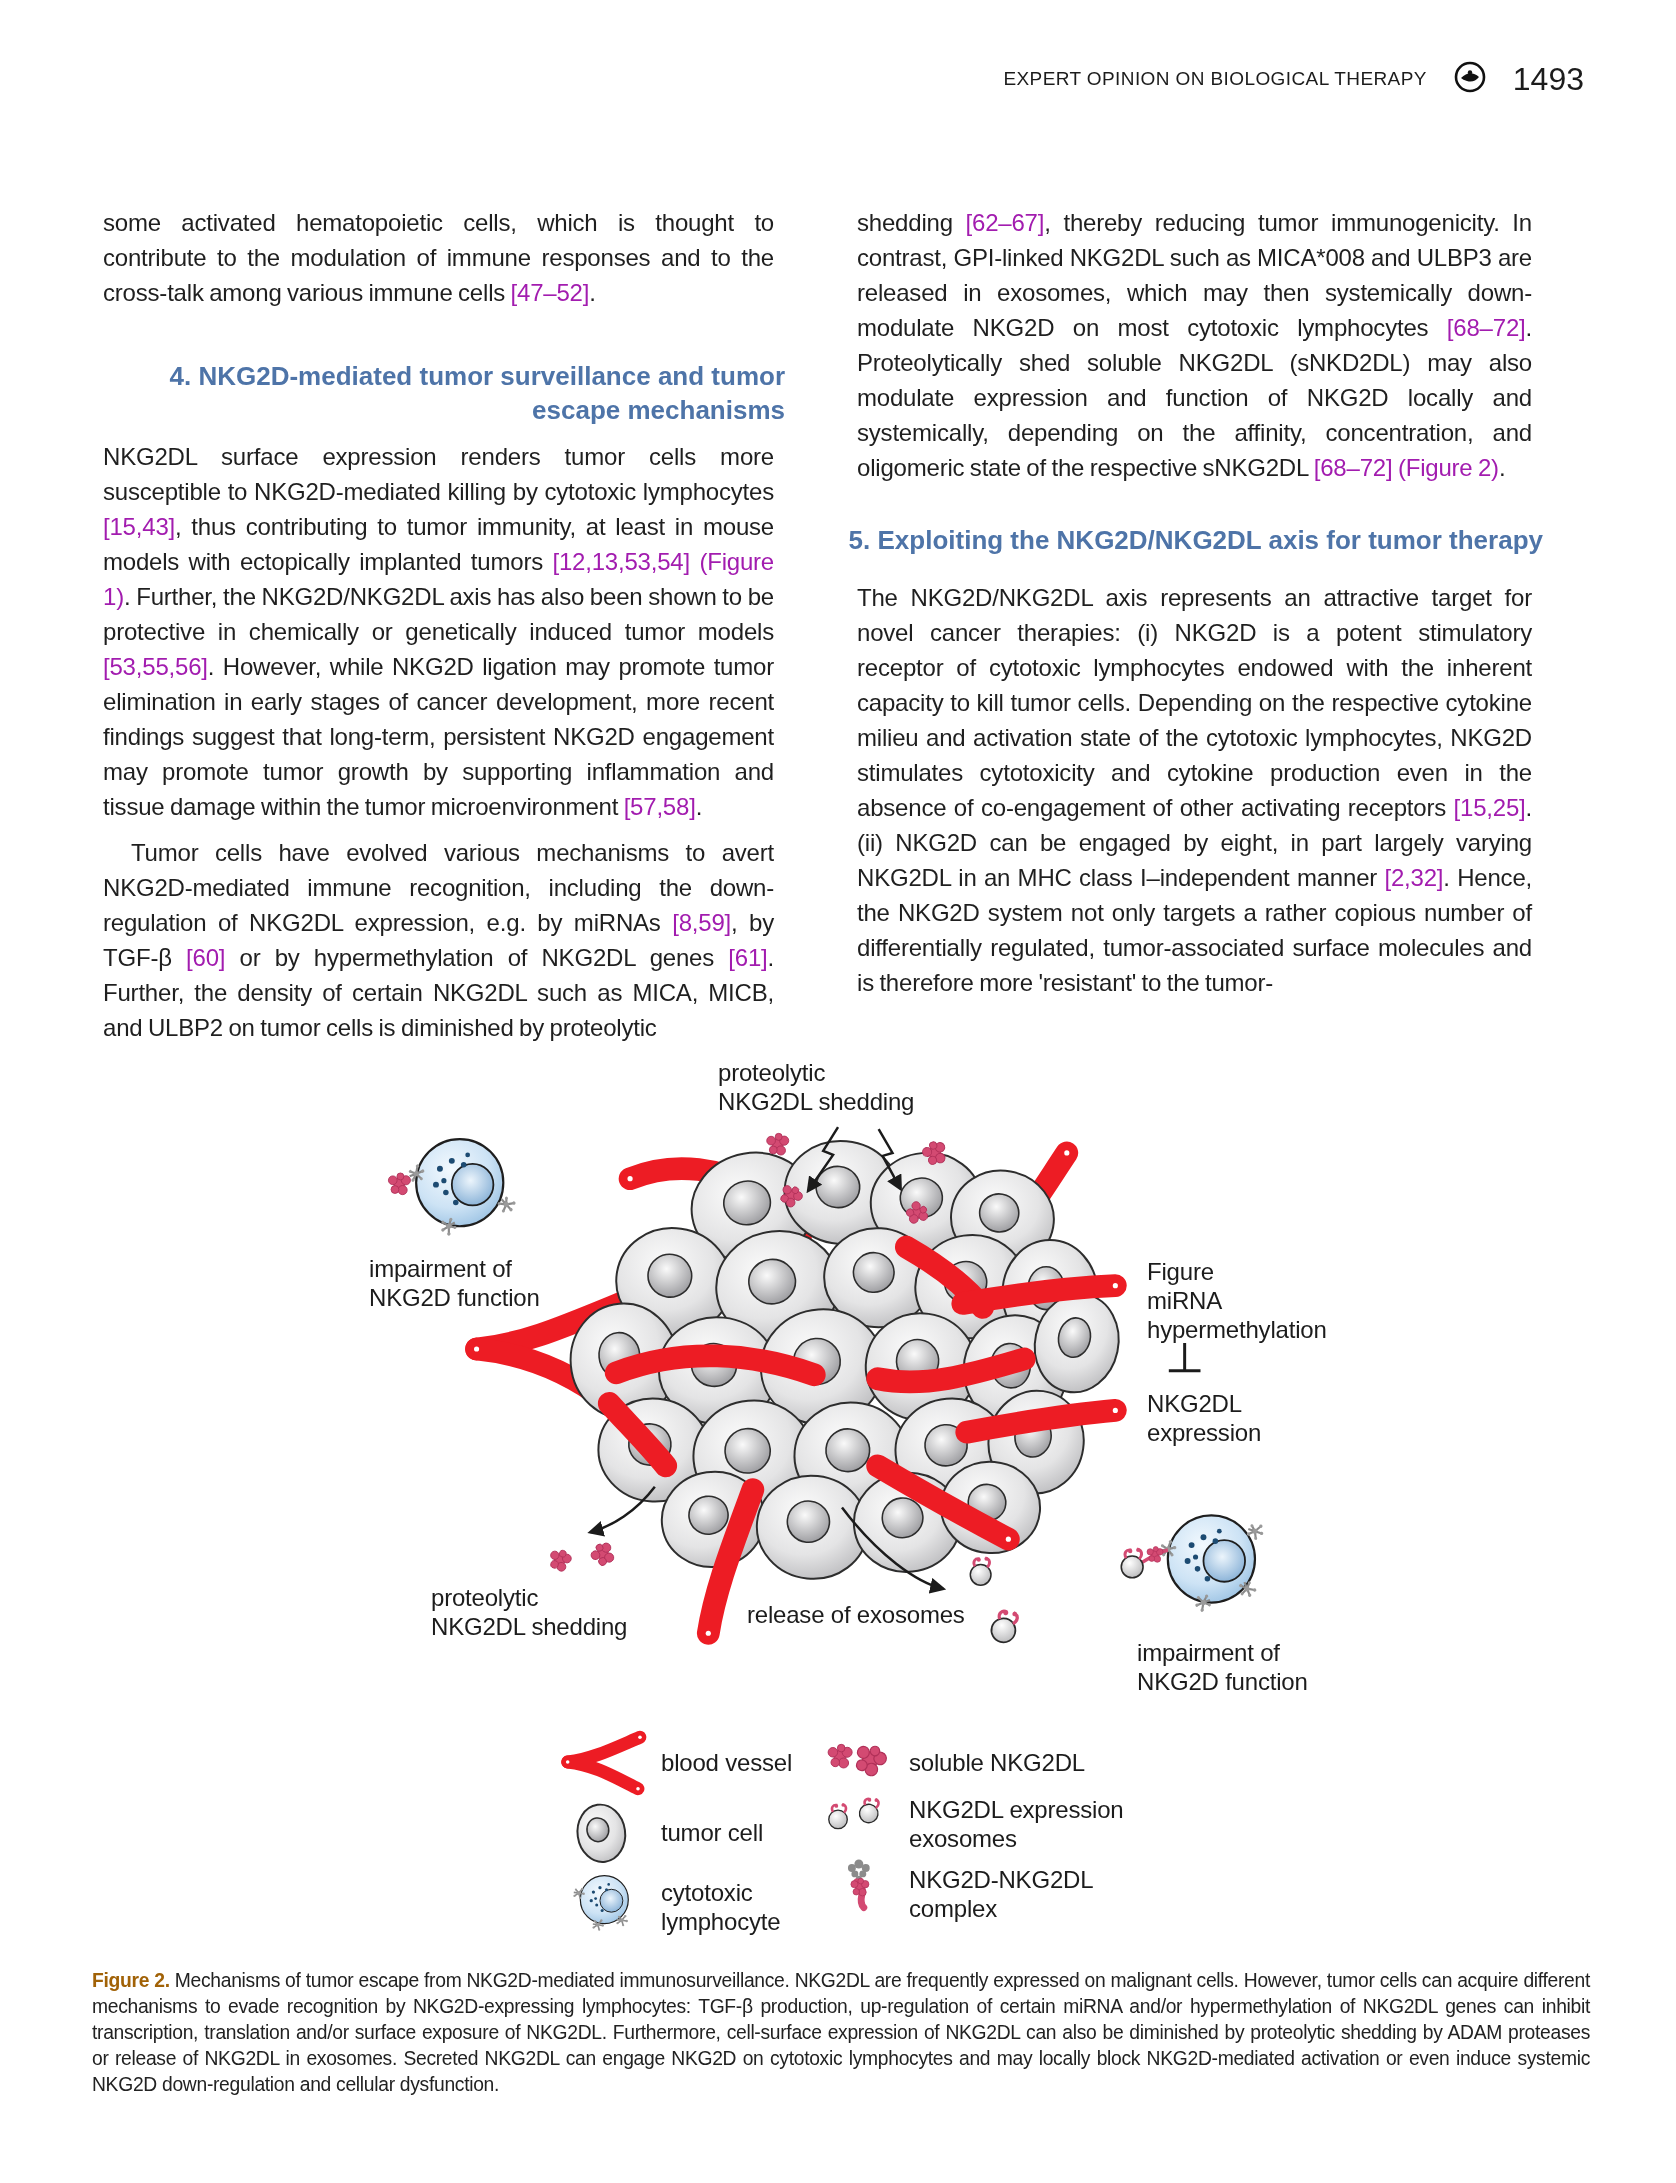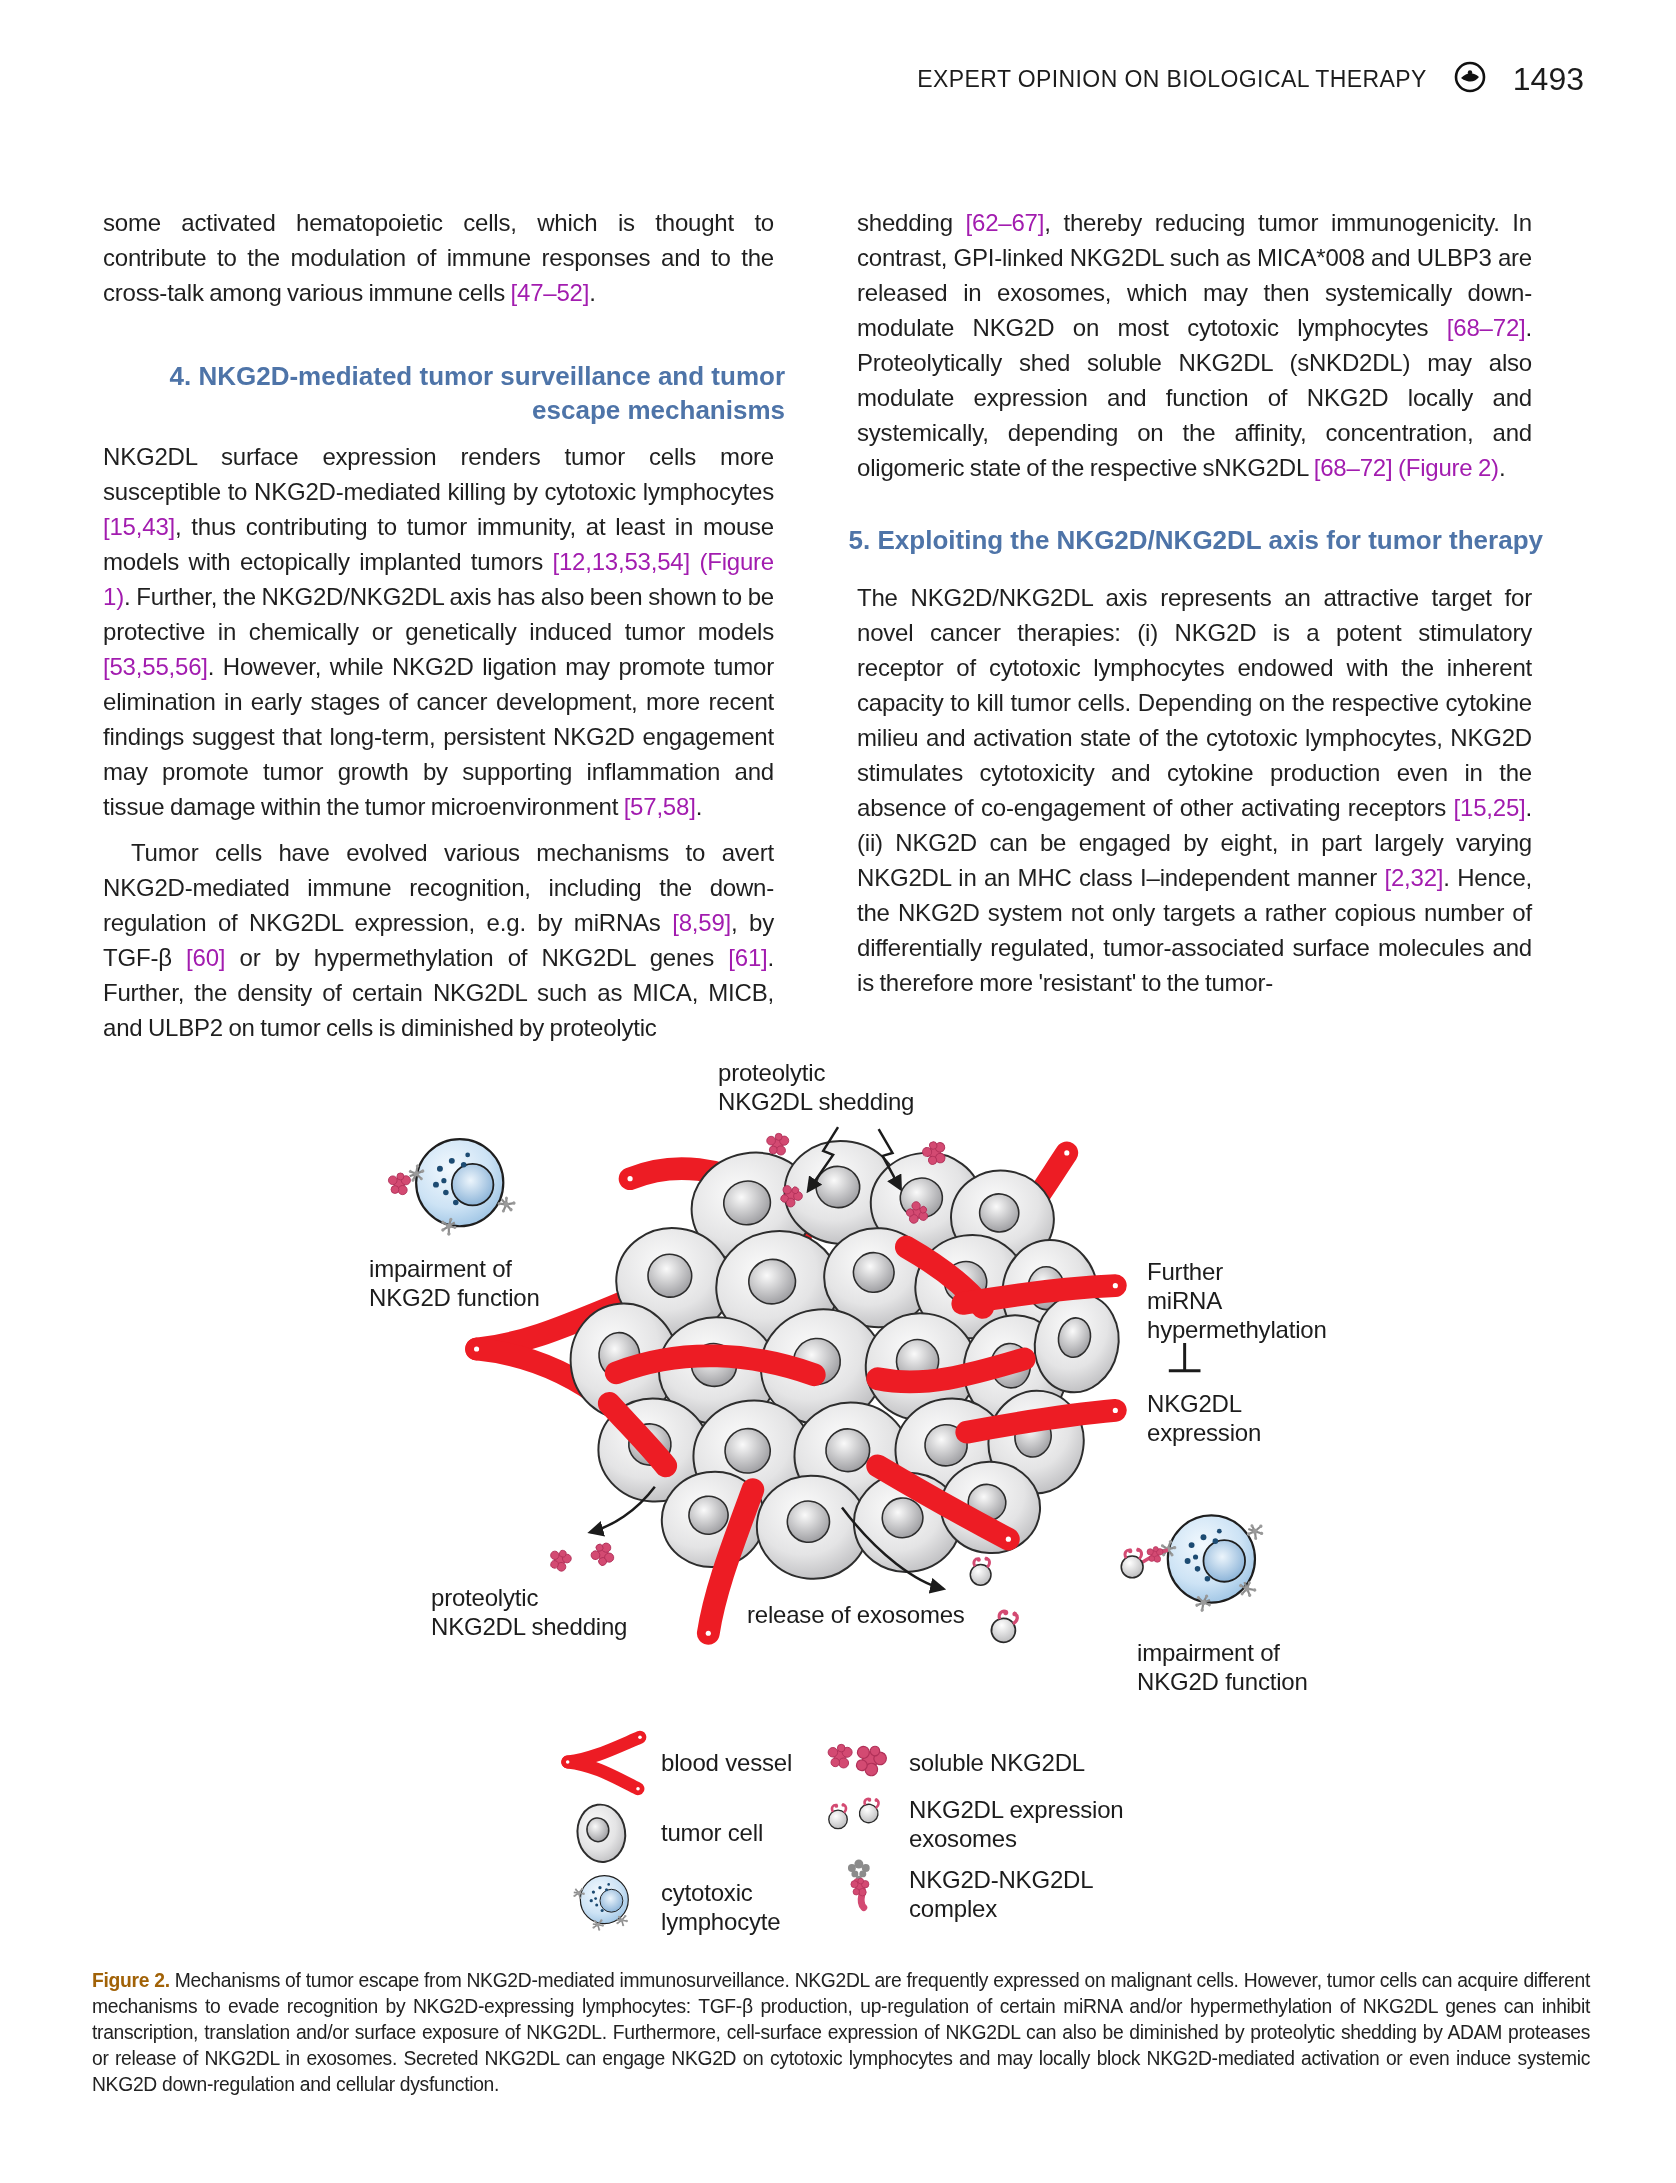--- a/index.html
+++ b/index.html
@@ -3,21 +3,21 @@
 <meta charset="utf-8">
 <style>
   html,body{margin:0;padding:0}
   body{
     width:1676px;height:2183px;position:relative;background:#ffffff;
     font-family:"Liberation Sans",sans-serif;color:#1f1f1f;overflow:hidden;
   }
   
   .pagehead{position:absolute;top:61px;left:0;width:1584px;height:36px;
     display:flex;justify-content:flex-end;align-items:center}
-  .jtitle{font-size:23px;letter-spacing:0.4px;font-weight:500;color:#1c1c1c}
+  .jtitle{font-size:19px;letter-spacing:0.4px;font-weight:500;color:#1c1c1c}
   .jlogo{margin-left:26px;margin-right:0}
   .pnum{margin-left:26px;font-size:32px;color:#1c1c1c}
   
   .col{position:absolute;top:194px;font-size:24px;line-height:35px;text-align:justify;
     letter-spacing:-0.2px;word-spacing:-1px;color:#1f1f1f}
   #leftcol{left:92px;width:693px}
   #rightcol{left:846px;width:697px}
   .col p{margin:11px}
   .col .indent{text-indent:28px}
   h2{color:#4e74a8;font-size:26px;line-height:34px;font-weight:700;
@@ -347,21 +347,21 @@
 
   <div class="flab ctr" style="left:391px;top:14px;width:297px">
     <span>proteolytic</span><br>
     <span>NKG2DL shedding</span>
   </div>
   <div class="flab" style="left:42px;top:210px">
     <span>impairment of</span><br>
     <span>NKG2D function</span>
   </div>
   <div class="flab" style="left:820px;top:213px">
-    <span>Further</span><br>
+    <span>Figure</span><br>
     <span>miRNA</span><br>
     <span>hypermethylation</span>
   </div>
   <div class="flab" style="left:820px;top:345px">
     <span>NKG2DL</span><br>
     <span>expression</span>
   </div>
   <div class="flab ctr" style="left:104px;top:539px;width:259px">
     <span>proteolytic</span><br>
     <span>NKG2DL shedding</span>

